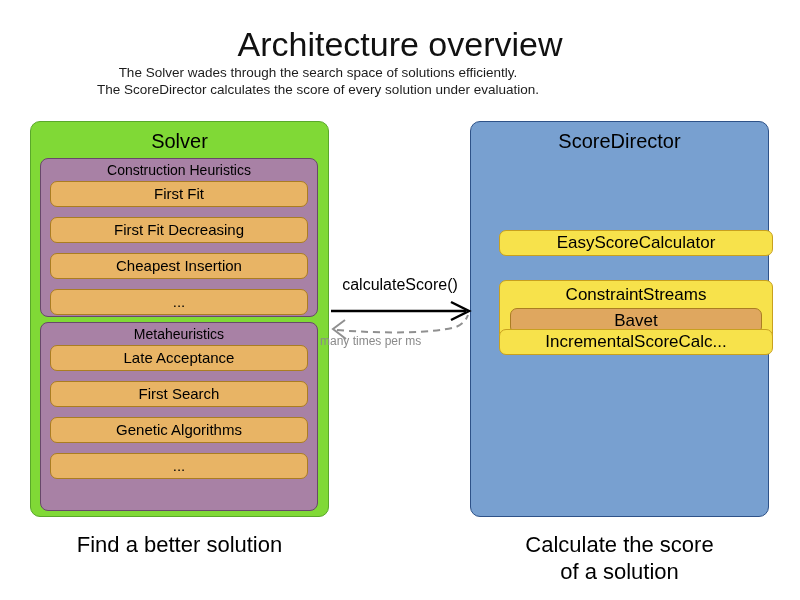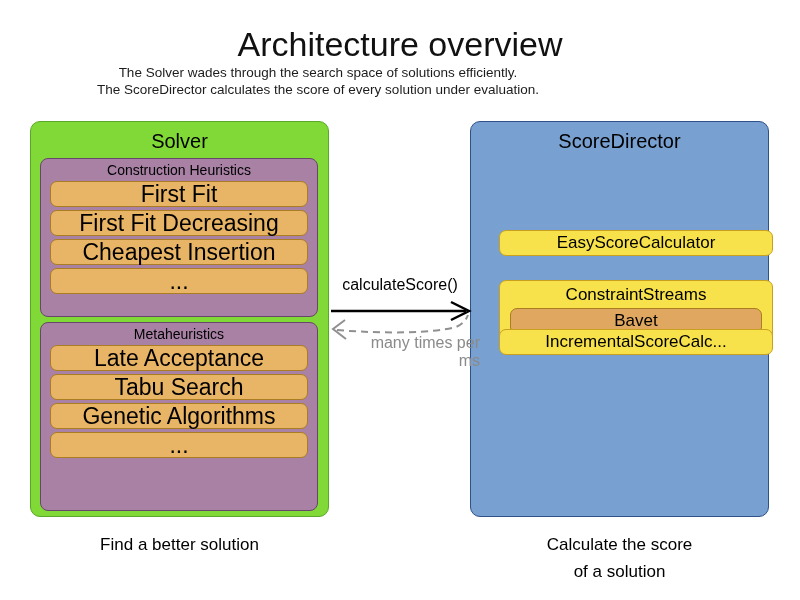--- a/index.html
+++ b/index.html
@@ -22,44 +22,44 @@
   .sd-box     { left:470px; background:var(--blue);  border:1.5px solid var(--blue_border); }
   .bigbox-title { text-align:center; font-size:20px; padding-top:8px; color:#000; }
 
   
   .group { position:absolute; left:9px; width:278px;
            background:var(--purple); border:1px solid var(--purple_border); border-radius:8px;
            box-sizing:border-box; }
   .group-ch { top:36px;  height:159px; }
   .group-mh { top:200px; height:189px; }
   .group-title { text-align:center; font-size:14px; padding:3px 0 3px; }
-  .oitem { margin:0 9px 3px; height:24px; line-height:24px; text-align:center; font-size:23px;
+  .oitem { margin:0 9px 10px; height:24px; line-height:24px; text-align:center; font-size:15px;
            background:var(--orange); border:1.5px solid var(--orange_border); border-radius:7px; }
 
   
   .yitem { position:absolute; left:28px; width:272px; box-sizing:content-box;
            background:var(--yellow); border:1.5px solid var(--yellow_border); border-radius:7px;
            text-align:center; font-size:17px; }
   .y-easy { top:108px; height:24px; line-height:24px; }
   .y-cs   { top:138px; height:64px;margin-top:20px; }
   .y-incr { top:207px; height:24px; line-height:24px; }
   .y-cs-title { height:27px; line-height:27px; }
   .bavet { margin:0 10px; height:24px; line-height:24px; text-align:center; font-size:17px;
            background:var(--bavet_orange); border:1.5px solid var(--orange_border); border-radius:7px; }
 
   
   .arrows { position:absolute; left:0; top:0; width:800px; height:600px; pointer-events:none; }
   .arrow-label    { position:absolute; left:330px; width:140px; top:276px; text-align:center;
                     font-size:16px; color:#000; }
-  .arrow-sublabel { position:absolute; left:350px; width:130px; top:334px; text-align:right;
-                    font-size:16px; color:var(--gray_text); }
+  .arrow-sublabel { position:absolute; left:320px; width:130px; top:334px; text-align:left;
+                    font-size:12px; color:var(--gray_text); }
 
   
   .caption { position:absolute; top:531px; width:299px; text-align:center;
-             font-size:17px; line-height:27px; color:#000; }
+             font-size:22px; line-height:27px; color:#000; }
   .cap-left  { left:30px; }
   .cap-right { left:470px; }
 </style>
 </head>
 <body style="--green: #80d936; --green_border: #5aa82a; --purple: #a881a5; --purple_border: #68486a; --orange: #e8b465; --orange_border: #aa7d22; --bavet_orange: #dfa75f; --yellow: #f7e24b; --yellow_border: #c8a01e; --blue: #78a0d0; --blue_border: #2e5288; --arrow_black: #000000; --arrow_gray: #909090; --gray_text: #8a8a8a;">
 
 <div class="stage">
 
   <div class="title">Architecture overview</div>
   <div class="sub sub1">The Solver wades through the search space of solutions efficiently.</div>
@@ -72,21 +72,21 @@
       <div class="group-title">Construction Heuristics</div>
       <div class="oitem">First Fit</div>
       <div class="oitem">First Fit Decreasing</div>
       <div class="oitem">Cheapest Insertion</div>
       <div class="oitem">...</div>
     </div>
 
     <div class="group group-mh">
       <div class="group-title">Metaheuristics</div>
       <div class="oitem">Late Acceptance</div>
-      <div class="oitem">Tabu Search</div>
+      <div class="oitem">First Search</div>
       <div class="oitem">Genetic Algorithms</div>
       <div class="oitem">...</div>
     </div>
   </div>
 
   <div class="bigbox sd-box">
     <div class="bigbox-title">ScoreDirector</div>
 
     <div class="yitem y-easy">EasyScoreCalculator</div>
 

